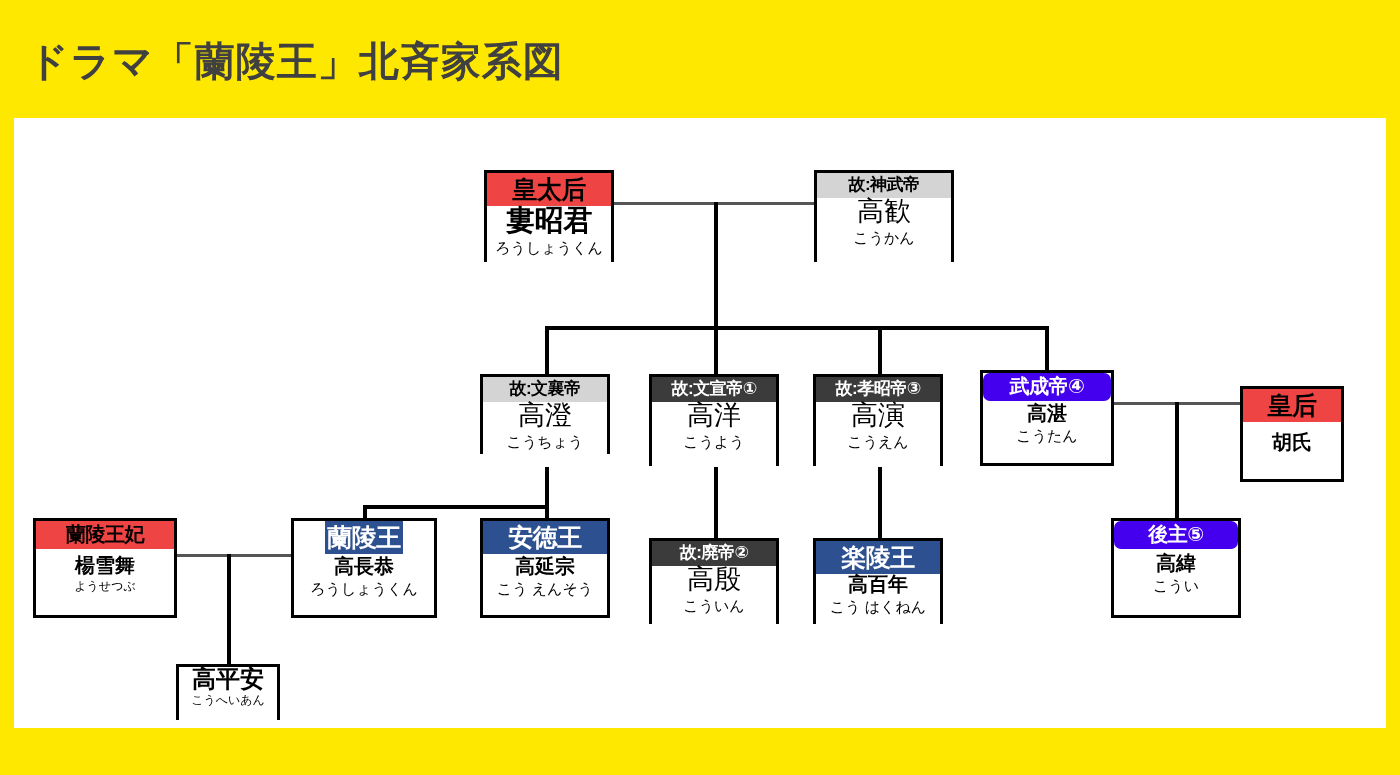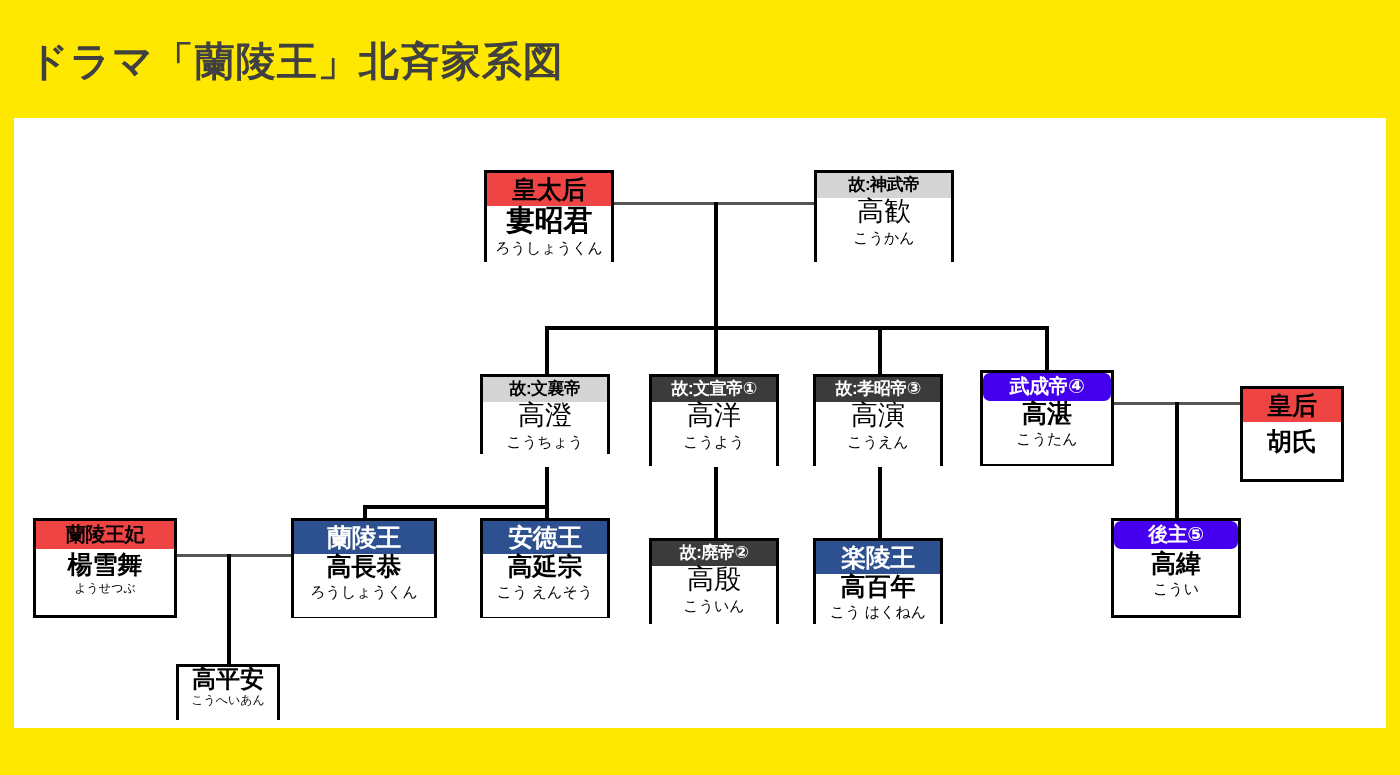--- a/index.html
+++ b/index.html
@@ -102,21 +102,21 @@
   .hdr.violet{ background: #4400EE; color: #FFFFFF; border-radius: 7px; }
 
   
   .hdr.sz-lg { font-size: 25px; }
   .hdr.sz-md { font-size: 20px; }
   .hdr.sz-sm { font-size: 17px; }
 
   
   .name.nm-lg { font-size: 29px; font-weight: bold; }
   .name.nm-md { font-size: 27px; font-weight: normal; }
-  .name.nm-bold { font-size: 25px; font-weight: bold; }
+  .name.nm-bold { font-size: 20px; font-weight: bold; }
   .kana.kn { font-size: 15px; }
   .kana.kn-sm { font-size: 12px; }
 </style>
 </head>
 <body>
 
 <div id="stage">
 
   <div id="title">ドラマ「蘭陵王」北斉家系図</div>
 
@@ -204,21 +204,21 @@
     </div>
 
     <div class="box" style="left:19px; top:400px; width:144px; height:100px;">
       <div class="hdr pink sz-md">蘭陵王妃</div>
       <div class="body">
         <div class="name nm-bold">楊雪舞</div>
         <div class="kana kn-sm">ようせつぶ</div>
       </div>
     </div>
 
-    <div class="box" style="left:277px; top:400px; width:146px; height:100px;">
+    <div class="box" style="left:277px; top:400px; width:146px; height:100px;align-items:center;">
       <div class="hdr navy sz-lg">蘭陵王</div>
       <div class="body">
         <div class="name nm-bold">高長恭</div>
         <div class="kana kn">ろうしょうくん</div>
       </div>
     </div>
 
     <div class="box" style="left:466px; top:400px; width:130px; height:100px;">
       <div class="hdr navy sz-lg">安徳王</div>
       <div class="body">

